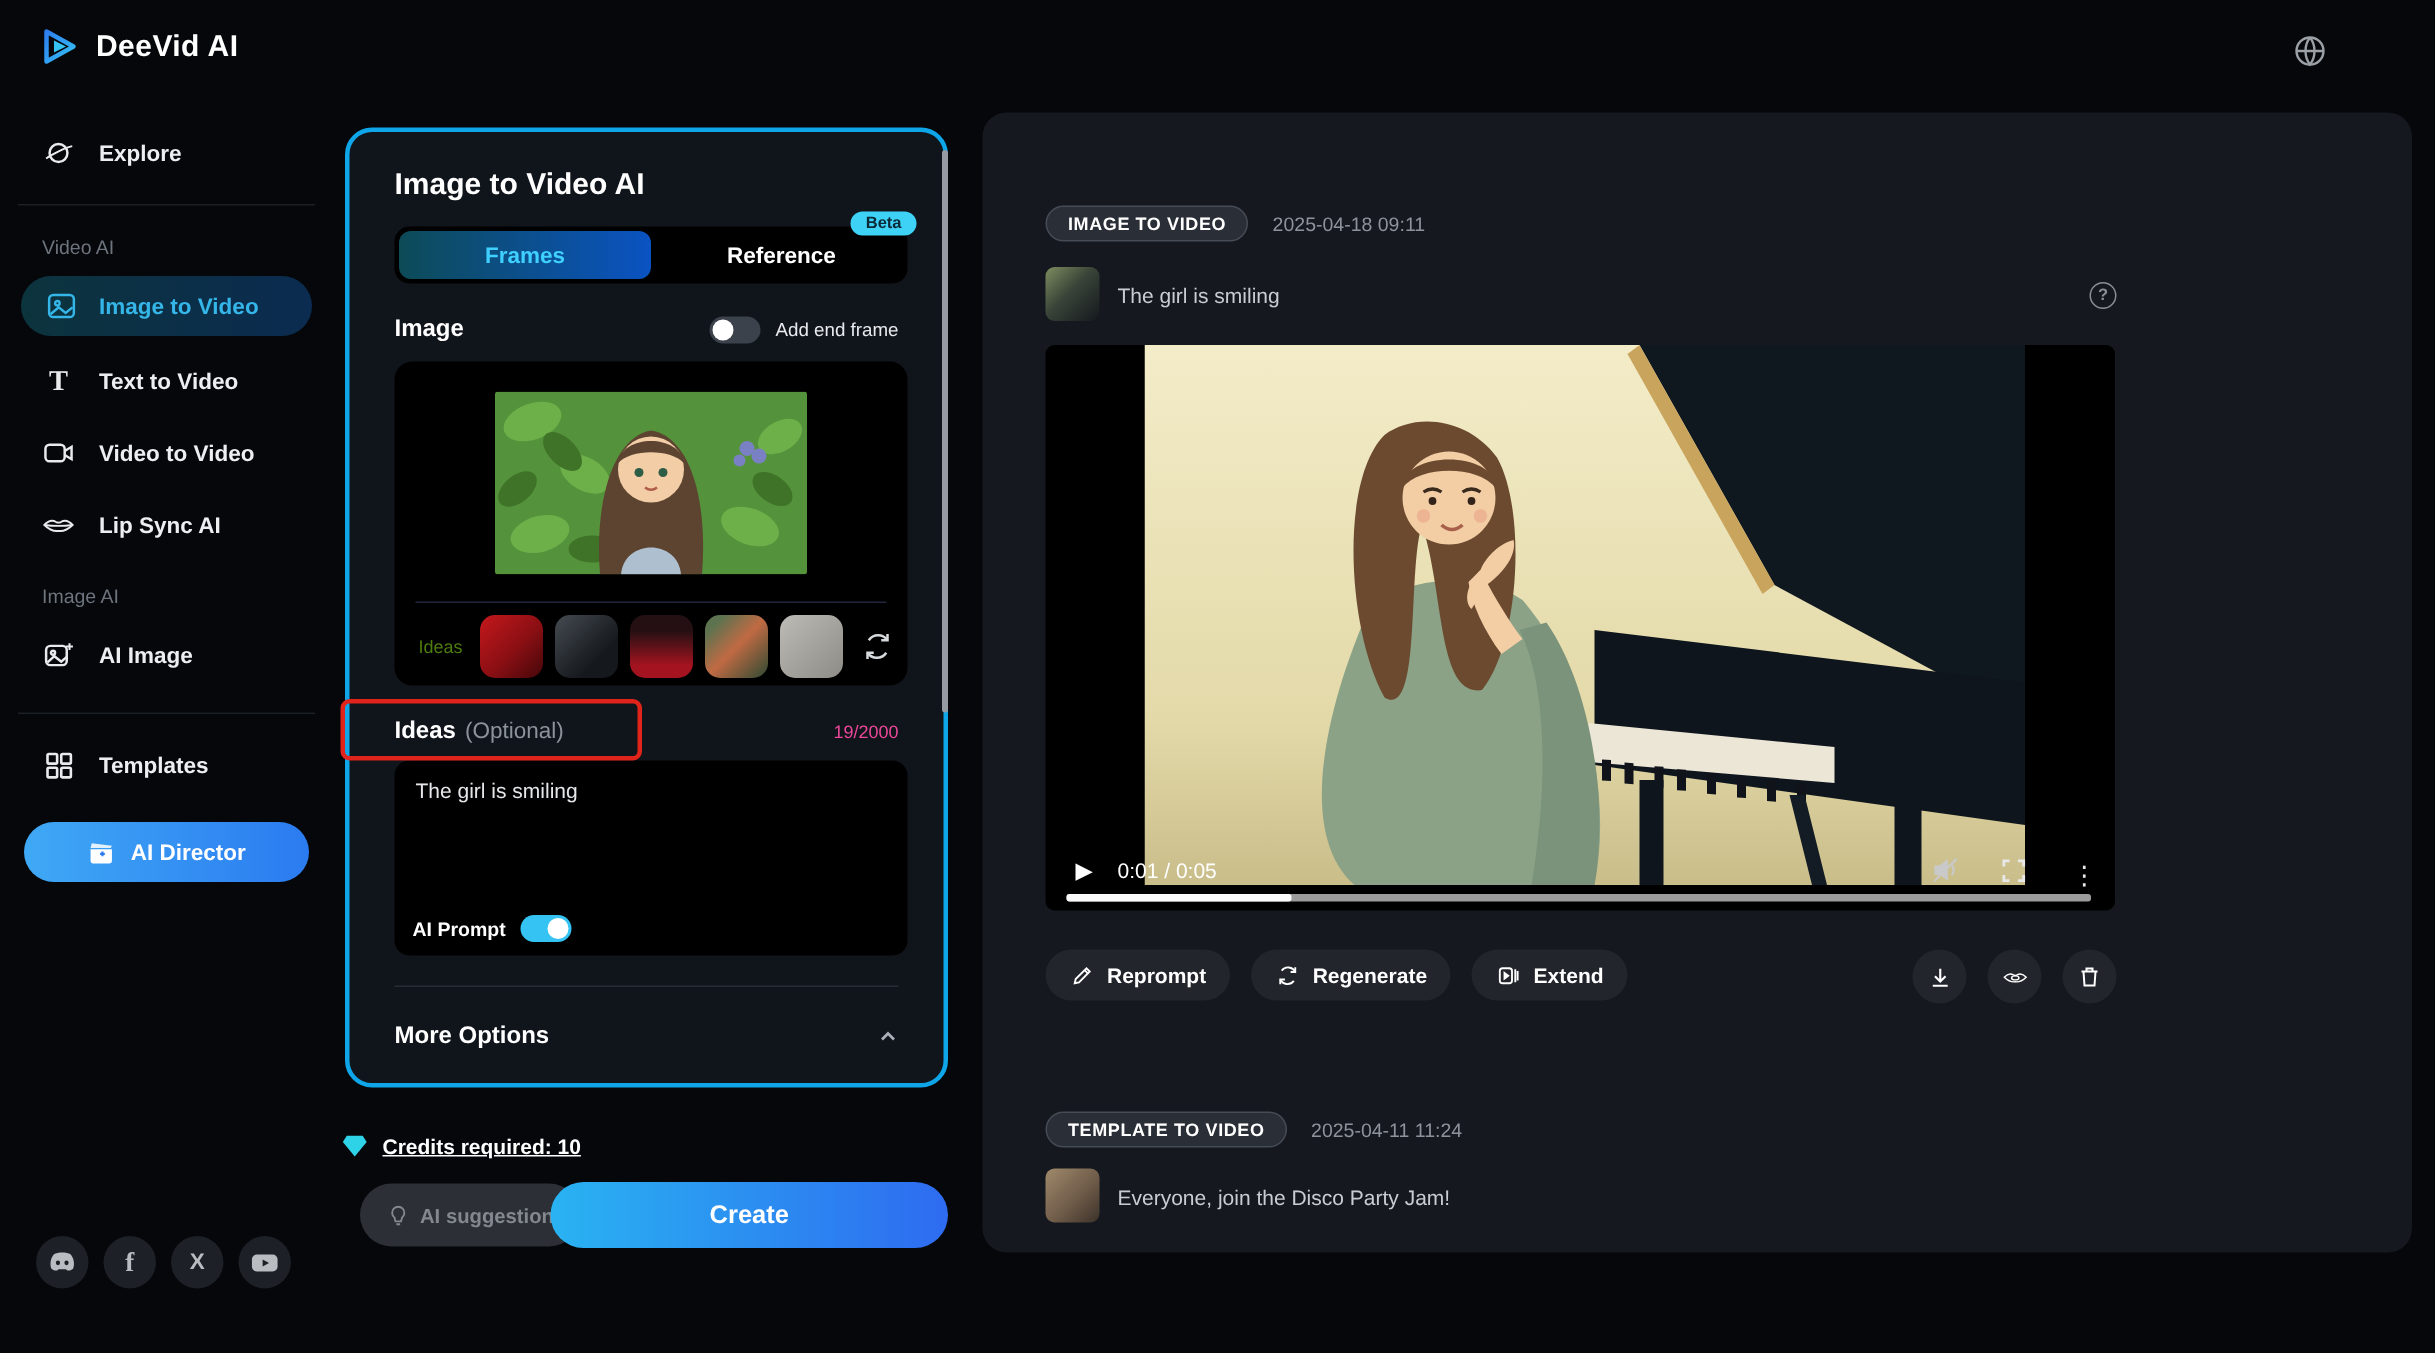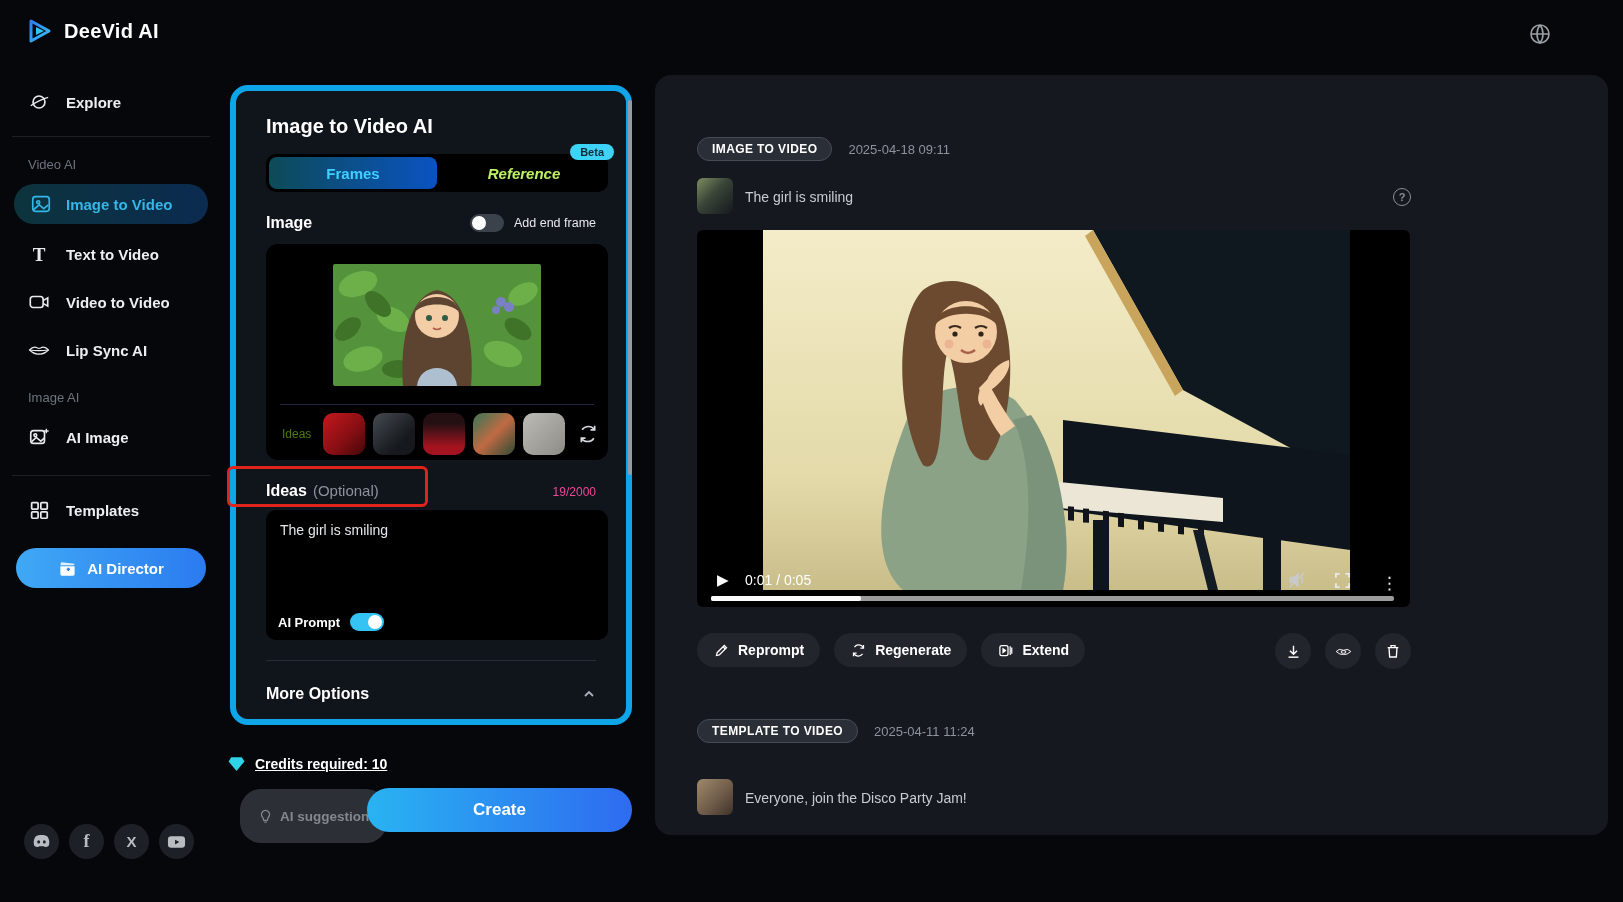--- a/index.html
+++ b/index.html
@@ -22,26 +22,26 @@
   .side-pill .icn { width:22px; height:22px; color:#35b6e8; }
   .ai-director-btn { margin:14px 16px 0 16px; height:40px; border-radius:20px; display:flex; align-items:center; justify-content:center; gap:10px;
     background:linear-gradient(90deg,#3fa9f5 0%,#2b7bf0 100%); font-size:15px; font-weight:700; color:#fff; cursor:pointer; }
   .serif-T { font-family:"Liberation Serif", serif; font-size:19px; font-weight:700; line-height:1; }
   .social-row { position:absolute; left:24px; top:824px; display:flex; gap:10px; }
   .social-btn { width:35px; height:35px; border-radius:50%; background:#1d2026; color:#b9bdc2; display:flex; align-items:center; justify-content:center; cursor:pointer; font-weight:700; }
   .social-btn .fb { font-family:"Liberation Serif", serif; font-size:18px; }
   .social-btn .xx { font-size:15px; }
 
   
-  .composer { position:absolute; left:230px; top:85px; width:402px; height:640px; background:#10141b; border:6px solid #0ea5e9; border-radius:18px; padding:24px 30px; }
+  .composer { position:absolute; left:230px; top:85px; width:402px; height:640px; background:#10141b; border:3px solid #0ea5e9; border-radius:18px; padding:24px 30px; }
   .composer-title { font-size:20px; font-weight:700; margin-bottom:16px; }
   .tabbar { position:relative; width:342px; height:38px; background:#000; border-radius:10px; display:flex; }
   .tab { flex:1; display:flex; align-items:center; justify-content:center; font-size:15px; font-weight:600; cursor:pointer; }
   .tab.active { margin:3px; border-radius:8px; background:linear-gradient(90deg,#0d4b57 0%,#0a53c2 100%); color:#3fd0ff; }
-  .tab.inactive { color:#bef264;font-style:italic; }
+  .tab.inactive { color:#ffffff; }
   .beta-badge { position:absolute; right:-6px; top:-10px; background:#3fd2f7; color:#0b2a38; font-size:11px; font-weight:700; padding:2px 10px; border-radius:10px; }
   .image-row { margin-top:22px; display:flex; align-items:center; }
   .image-label { font-size:16px; font-weight:700; }
   .image-row .spacer { flex:1; }
   .toggle { width:34px; height:18px; border-radius:9px; background:#3c424b; position:relative; cursor:pointer; }
   .toggle .knob { position:absolute; top:2px; left:2px; width:14px; height:14px; border-radius:50%; background:#fff; }
   .toggle.on { background:#35c3f3; }
   .toggle.on .knob { left:auto; right:2px; }
   .endframe-label { font-size:12.5px; color:#e8eaed; margin-left:10px; }
   .image-box { margin-top:12px; width:342px; height:216px; background:#000; border-radius:12px; position:relative; }
@@ -64,21 +64,21 @@
   .more-label { font-size:16px; font-weight:700; }
   .more-chevron { margin-left:auto; color:#aab0b8; width:14px; height:14px; }
   .composer-scrollbar { position:absolute; left:628px; top:100px; width:4px; height:375px; background:#969ba3; border-radius:2px; }
 
   
   .annotation { position:absolute; left:227px; top:466px; width:201px; height:41px; border:3px solid #e0241b; border-radius:6px; pointer-events:none; }
 
   
   .credits-row { position:absolute; left:228px; top:755px; display:flex; align-items:center; gap:10px; font-size:14px; font-weight:600;text-decoration:underline; }
   .gem { width:17px; height:17px; }
-  .suggestion-btn { position:absolute; left:240px; top:789px; height:54px; padding:0 18px; border-radius:21px; background:rgba(58,62,69,.75);
+  .suggestion-btn { position:absolute; left:240px; top:789px; height:42px; padding:0 18px; border-radius:21px; background:rgba(58,62,69,.75);
     display:flex; align-items:center; gap:7px; color:#83888f; font-size:13.5px; font-weight:700; cursor:pointer; }
   .create-btn { position:absolute; left:367px; top:788px; width:265px; height:44px; border-radius:22px;
     background:linear-gradient(90deg,#29b3f2 0%,#2e6bf0 100%); display:flex; align-items:center; justify-content:center;
     font-size:17px; font-weight:700; cursor:pointer; }
 
   
   .history { position:absolute; left:655px; top:75px; width:953px; height:760px; background:#15181e; border-radius:16px; }
   .badge-row { position:absolute; left:42px; display:flex; align-items:center; gap:16px; }
   .type-badge { background:#2a2e36; border:1px solid #464c56; border-radius:14px; padding:4px 14px; font-size:12px; font-weight:700; letter-spacing:.4px; color:#fff; }
   .timestamp { font-size:13px; color:#8d939b; }
@@ -474,21 +474,21 @@
     </div>
     <div class="circle-btn" style="left:720px;">
       <span class="icn">
         <svg width="16" height="16" viewBox="0 0 24 24" fill="none" stroke="currentColor" stroke-width="2">
           <path d="M4 7 H20 M9 7 V4 H15 V7"></path>
             <path d="M6 7 L7 21 H17 L18 7"></path>
         </svg>
         </span>
     </div>
 
-    <div class="badge-row" style="top:644px;justify-content:space-between;">
+    <div class="badge-row" style="top:666px;justify-content:space-between;">
       <span class="type-badge">TEMPLATE TO VIDEO</span>
       <span class="timestamp">2025-04-11 11:24</span>
     </div>
     <div class="gen-avatar" style="top:704px; background:linear-gradient(135deg,#a08a6c 0%,#6b5846 60%,#3c322a 100%);"></div>
     <div class="gen-prompt" style="top:715px;">Everyone, join the Disco Party Jam!</div>
   </div>
 
 </div>
 
 </body></html>

